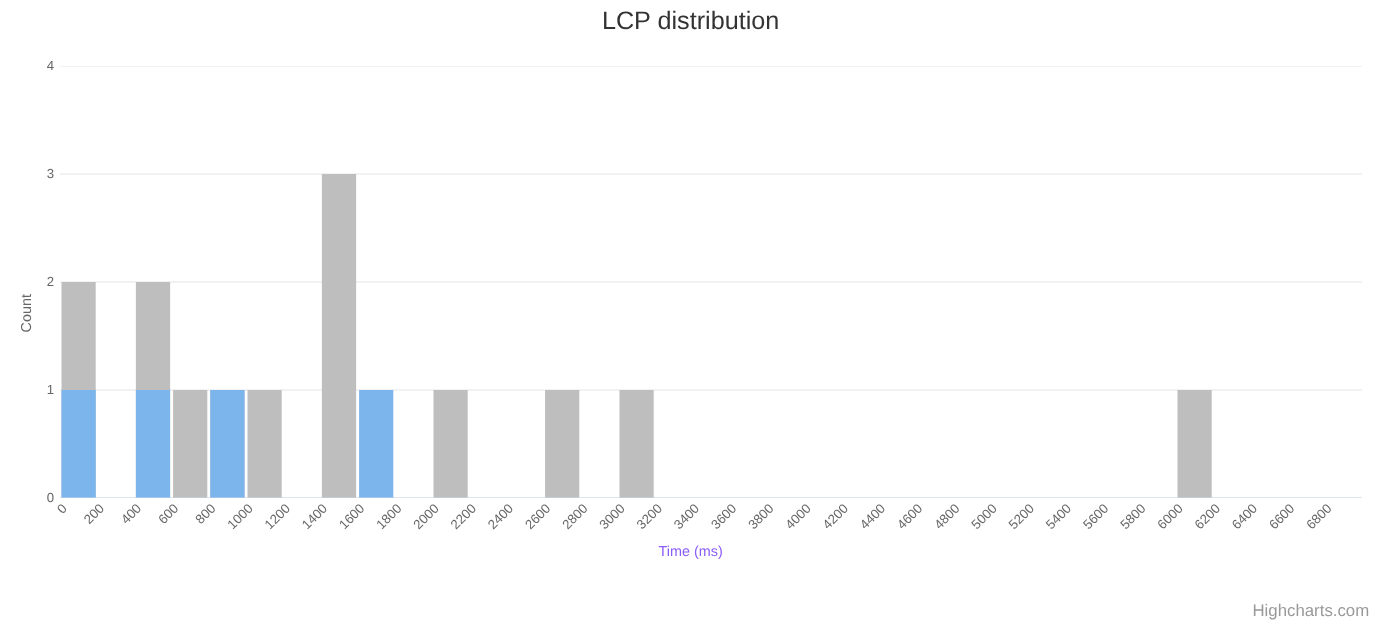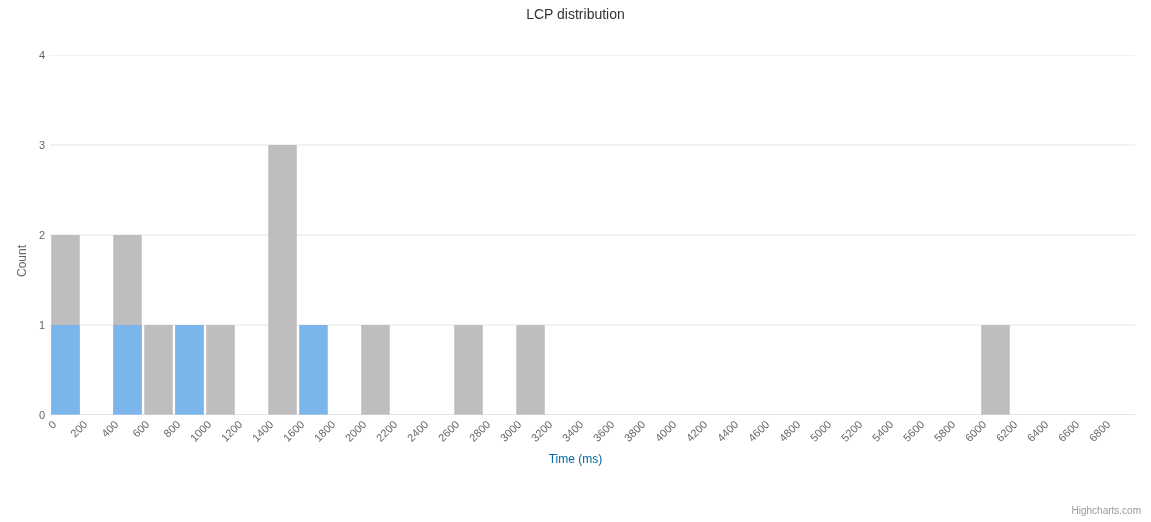--- a/index.html
+++ b/index.html
@@ -16,21 +16,21 @@
     width: 1151px;
     height: 522px;
     box-sizing: border-box;
   }
   .title {
     position: absolute;
     top: 6px;
     left: 0;
     width: 100%;
     text-align: center;
-    font-size: 14px;
+    font-size: 21px;
     color: #333;
   }
   .plot {
     position: absolute;
     left: 50px;
     top: 55px;
     width: 1085px;
     height: 360px;
   }
   .grid line {
@@ -68,21 +68,21 @@
     transform: rotate(-45deg) translate(-100%, 0);
     white-space: nowrap;
   }
   .x-label {
     position: absolute;
     left: 0;
     width: 100%;
     text-align: center;
     top: 452px;
     font-size: 12px;
-    color: #0369a1;
+    color: #8b5cf6;
   }
   .y-label {
     position: absolute;
     left: 6px;
     top: 50%;
     transform: translateY(-50%) rotate(-90deg);
     transform-origin: center;
     font-size: 12px;
     color: #666;
   }
@@ -107,21 +107,21 @@
     width: 12px;
     height: 12px;
     border-radius: 6px;
   }
   .swatch.cf { background: #bababa; }
   .swatch.sxg { background: #7cb5ec; }
   .credits {
     position: absolute;
     right: 10px;
     bottom: 6px;
-    font-size: 10px;
+    font-size: 14px;
     color: #999;
     cursor: pointer;
   }
 </style>
 </head>
 <body>
 
 <div class="chart">
   <div class="title">LCP distribution</div>
   <div class="y-label">Count</div>

